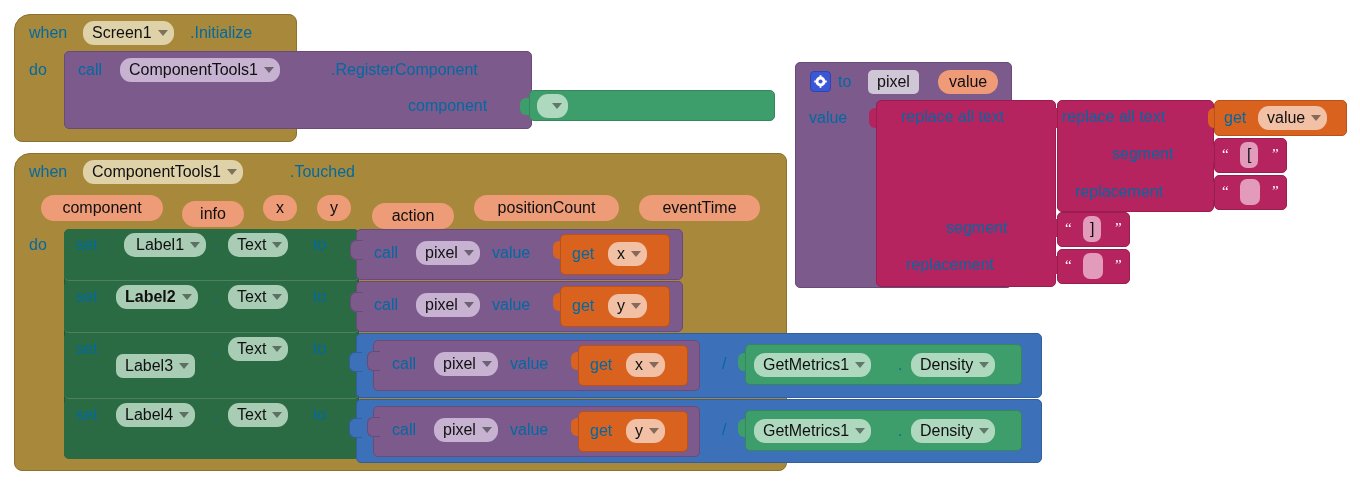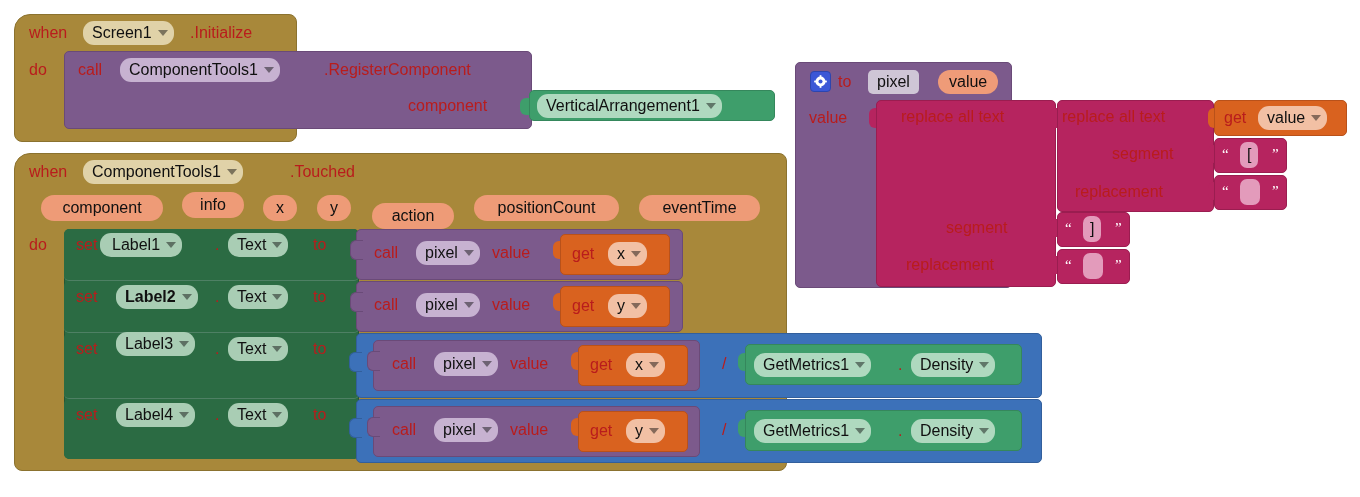--- a/index.html
+++ b/index.html
@@ -15,21 +15,21 @@
   .gold   {background:#A8883A; border:1px solid #8f7230; box-shadow:inset 0 1px 0 #c6a košt;}
   .gold   {background:#A8883A; border:1px solid #8b722f;}
   .purple {background:#7C5A8C; border:1px solid #6a4a78;}
   .green  {background:#2B6B43; border:1px solid #235736;}
   .blue   {background:#3C71B9; border:1px solid #325f9c;}
   .teal   {background:#3E9E6B; border:1px solid #35875c;}
   .orange {background:#D9621F; border:1px solid #b9511a;}
   .crimson{background:#B6245F; border:1px solid #9a1d50;}
 
   
-  .lbl{position:absolute;color:#b91c1c;font-size:16px;line-height:1;white-space:nowrap;}
+  .lbl{position:absolute;color:#0369a1;font-size:16px;line-height:1;white-space:nowrap;}
 
   
   .pill{position:absolute;box-sizing:border-box;display:flex;align-items:center;
         border-radius:11px;padding:0 6px 0 9px;white-space:nowrap;
         font-size:16px;color:#101010;height:24px;}
   .pill .tx{display:inline-block;}
   .pill .arw{margin-left:6px;width:0;height:0;
              border-left:5px solid transparent;border-right:5px solid transparent;
              border-top:6px solid rgba(0,0,0,.45);}
   .p-gold  {background:#E0D2A8;}
@@ -68,54 +68,53 @@
 </div>
 <div class="lbl" style="left:190px;top:25px;">.Initialize</div>
 <div class="lbl" style="left:29px;top:62px;">do</div>
 
 <div class="blk purple" style="left:64px;top:51px;width:468px;height:78px;"></div>
 <div class="lbl" style="left:78px;top:62px;">call</div>
 <div class="pill p-purple" style="left:120px;top:58px;">
   <span class="tx">ComponentTools1</span>
   <span class="arw"></span>
 </div>
-<div class="lbl" style="left:324px;top:62px;">.RegisterComponent</div>
+<div class="lbl" style="left:331px;top:62px;">.RegisterComponent</div>
 <div class="lbl" style="left:408px;top:98px;">component</div>
 <div class="plug purple" style="left:522px;top:95px;width:12px;height:22px;border-radius:0 0 0 0;background:#7C5A8C;border:none;"></div>
 <div class="abs" style="left:520px;top:98px;width:11px;height:17px;background:#3E9E6B;border-radius:6px 0 0 6px;"></div>
 
 <div class="blk teal" style="left:529px;top:90px;width:246px;height:31px;"></div>
 <div class="pill p-teal" style="left:537px;top:94px;">
-  <span class="tx">VerticalArrangement1</span>
   <span class="arw"></span>
 </div>
 
 <div class="blk gold" style="left:14px;top:153px;width:773px;height:318px;border-radius:16px 8px 8px 8px;"></div>
 <div class="lbl" style="left:29px;top:164px;">when</div>
 <div class="pill p-gold" style="left:83px;top:160px;">
   <span class="tx">ComponentTools1</span>
   <span class="arw"></span>
 </div>
 <div class="lbl" style="left:290px;top:164px;">.Touched</div>
 
 <div class="chip" style="left:41px;top:195px;width:122px;">component</div>
-<div class="chip" style="left:182px;top:192px;width:62px;text-align:right;">info</div>
+<div class="chip" style="left:182px;top:201px;width:62px;text-align:right;">info</div>
 <div class="chip" style="left:263px;top:195px;width:34px;">x</div>
 <div class="chip" style="left:317px;top:195px;width:34px;">y</div>
 <div class="chip" style="left:372px;top:203px;width:82px;">action</div>
 <div class="chip" style="left:474px;top:195px;width:145px;">positionCount</div>
 <div class="chip" style="left:639px;top:195px;width:121px;">eventTime</div>
 
 <div class="lbl" style="left:29px;top:237px;">do</div>
 
 <div class="blk green" style="left:64px;top:229px;width:295px;height:230px;border-radius:6px;"></div>
 
 <div class="blk green" style="left:64px;top:229px;width:295px;height:52px;border:none;border-bottom:1px solid #4e8064;"></div>
 <div class="lbl" style="left:76px;top:237px;">set</div>
-<div class="pill p-green" style="left:100px;top:233px;padding-left:12px;">
+<div class="pill p-green" style="left:124px;top:233px;padding-left:12px;">
   <span class="tx">Label1</span>
   <span class="arw"></span>
 </div>
 <div class="lbl" style="left:215px;top:237px;">.</div>
 <div class="pill p-green" style="left:228px;top:233px;">
   <span class="tx">Text</span>
   <span class="arw"></span>
 </div>
 <div class="lbl" style="left:313px;top:237px;">to</div>
 
@@ -127,21 +126,21 @@
 </div>
 <div class="lbl" style="left:215px;top:289px;">.</div>
 <div class="pill p-green" style="left:228px;top:285px;">
   <span class="tx">Text</span>
   <span class="arw"></span>
 </div>
 <div class="lbl" style="left:313px;top:289px;">to</div>
 
 <div class="blk green" style="left:64px;top:333px;width:295px;height:66px;border:none;border-bottom:1px solid #4e8064;"></div>
 <div class="lbl" style="left:76px;top:341px;">set</div>
-<div class="pill p-green" style="left:116px;top:332px;">
+<div class="pill p-green" style="left:116px;top:354px;border-radius:7px;">
   <span class="tx">Label3</span>
   <span class="arw"></span>
 </div>
 <div class="lbl" style="left:215px;top:341px;">.</div>
 <div class="pill p-green" style="left:228px;top:337px;">
   <span class="tx">Text</span>
   <span class="arw"></span>
 </div>
 <div class="lbl" style="left:313px;top:341px;">to</div>
 

